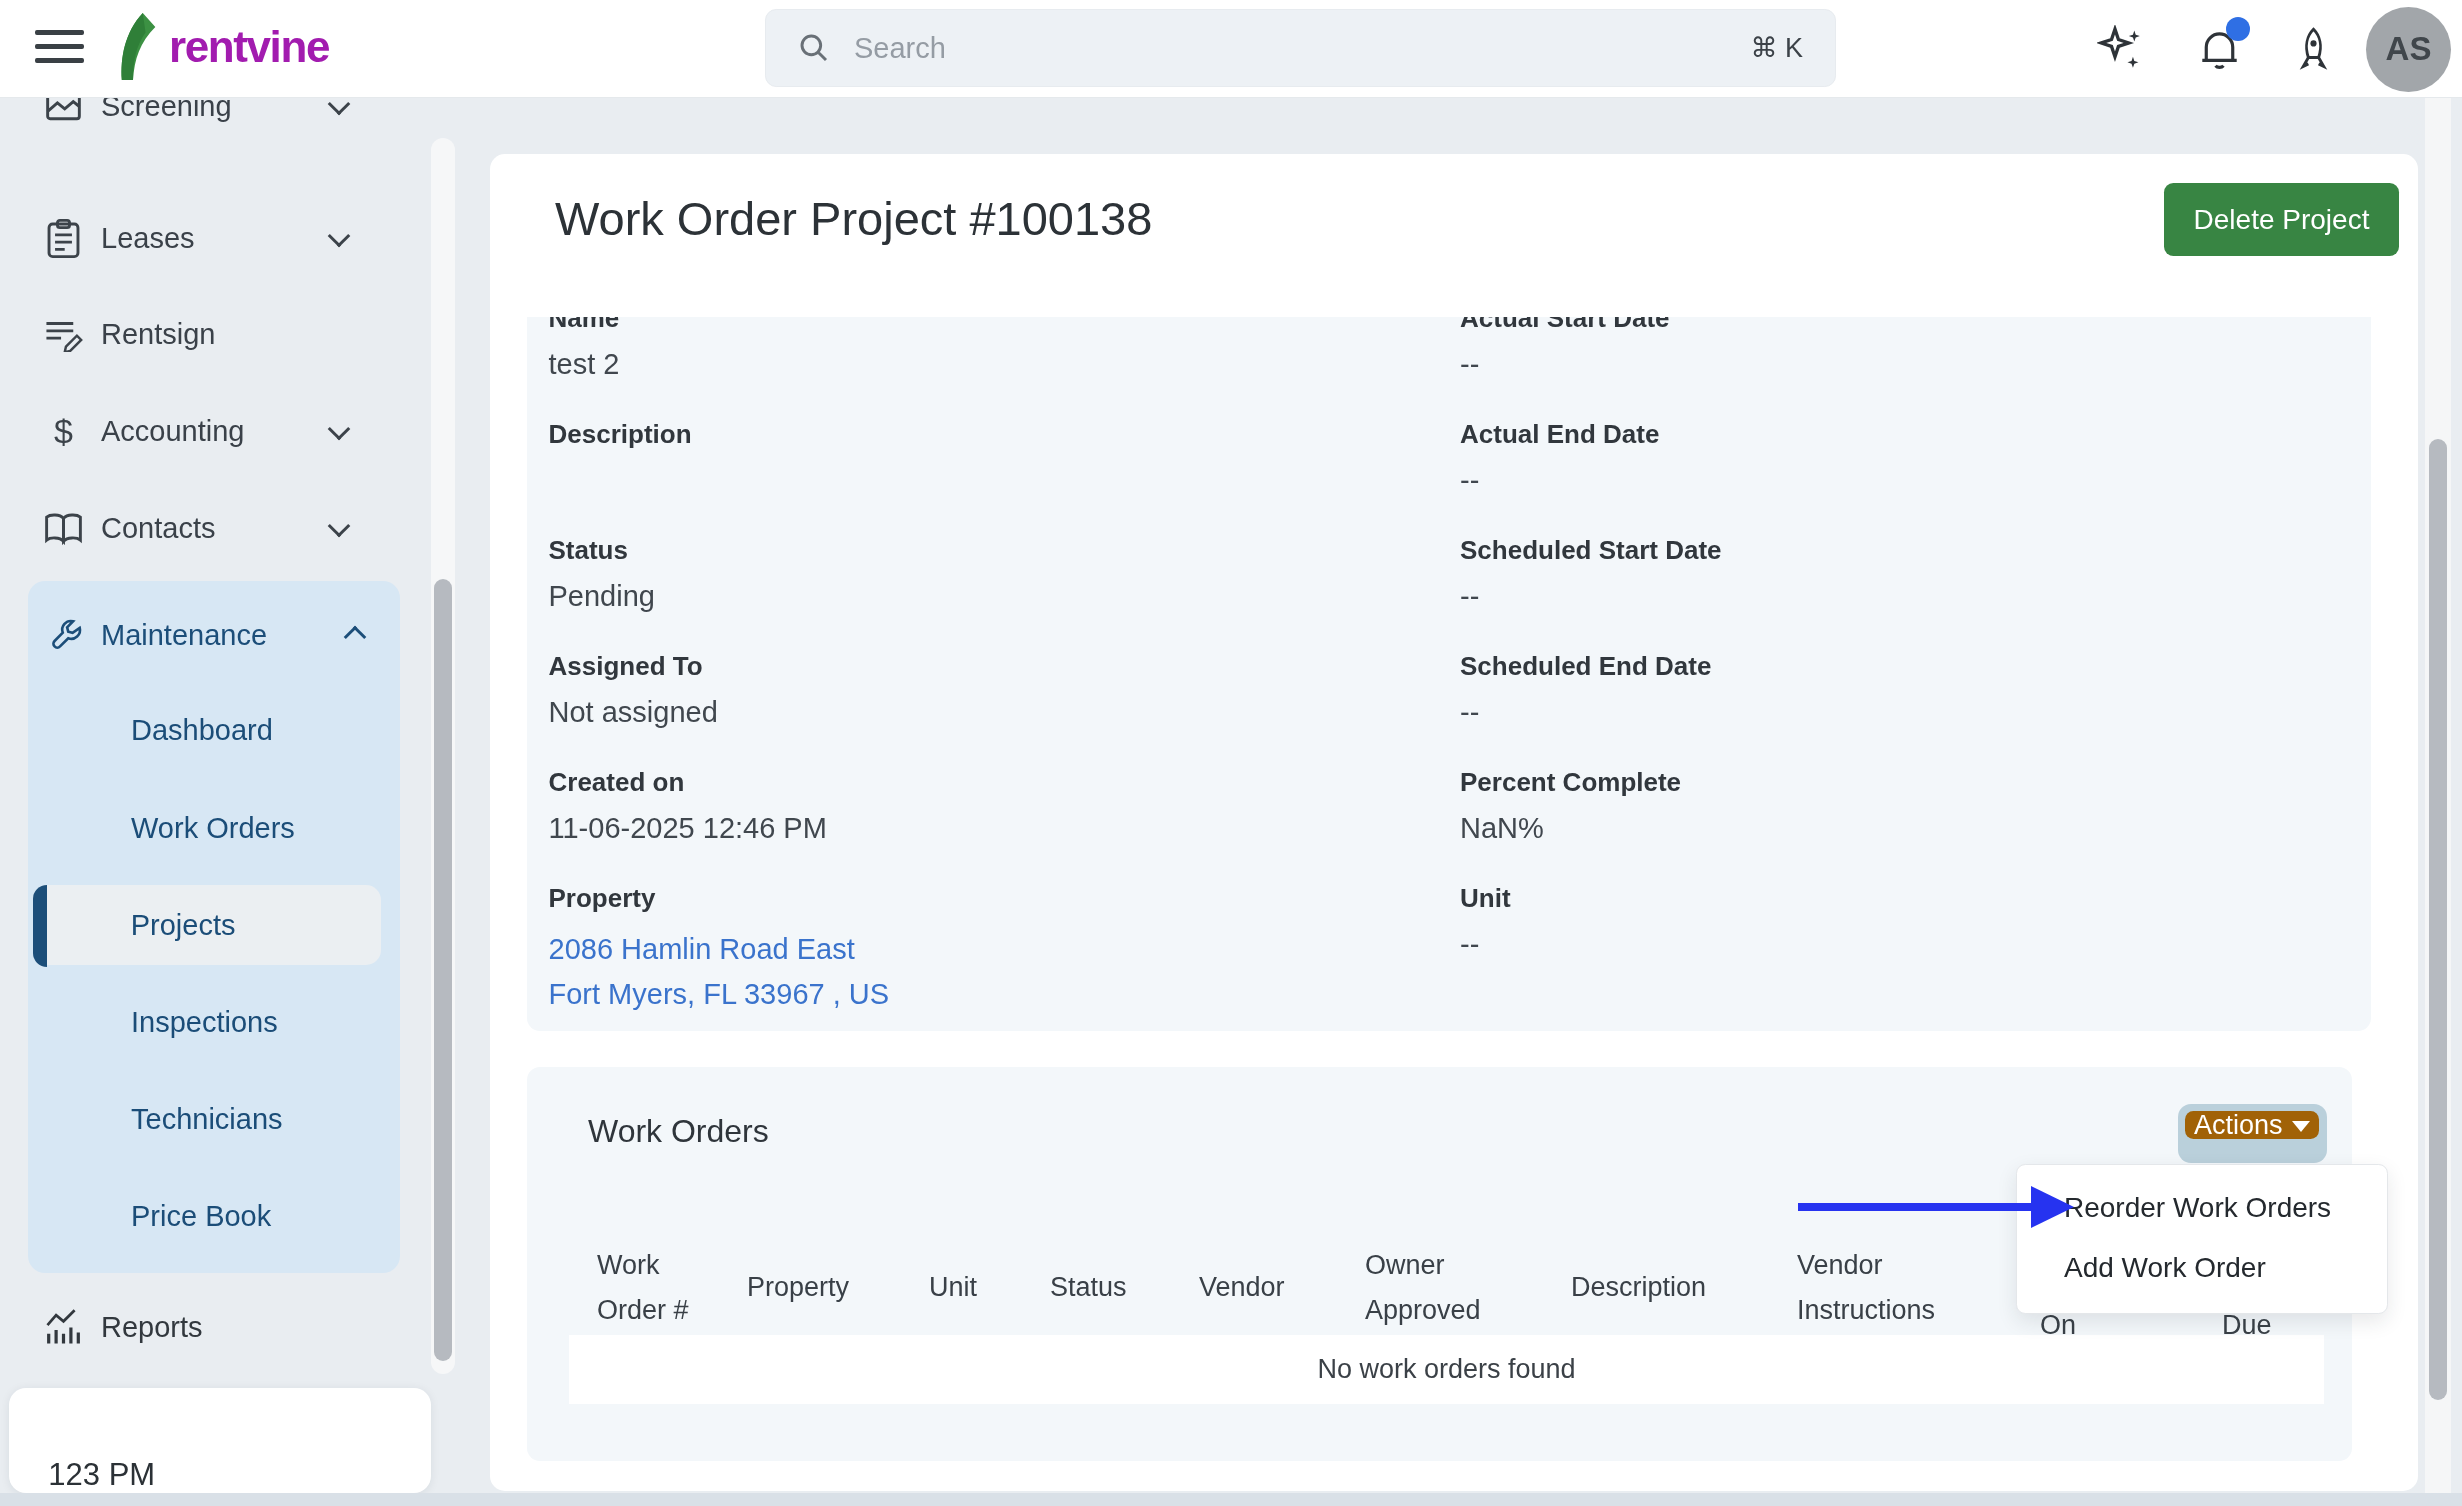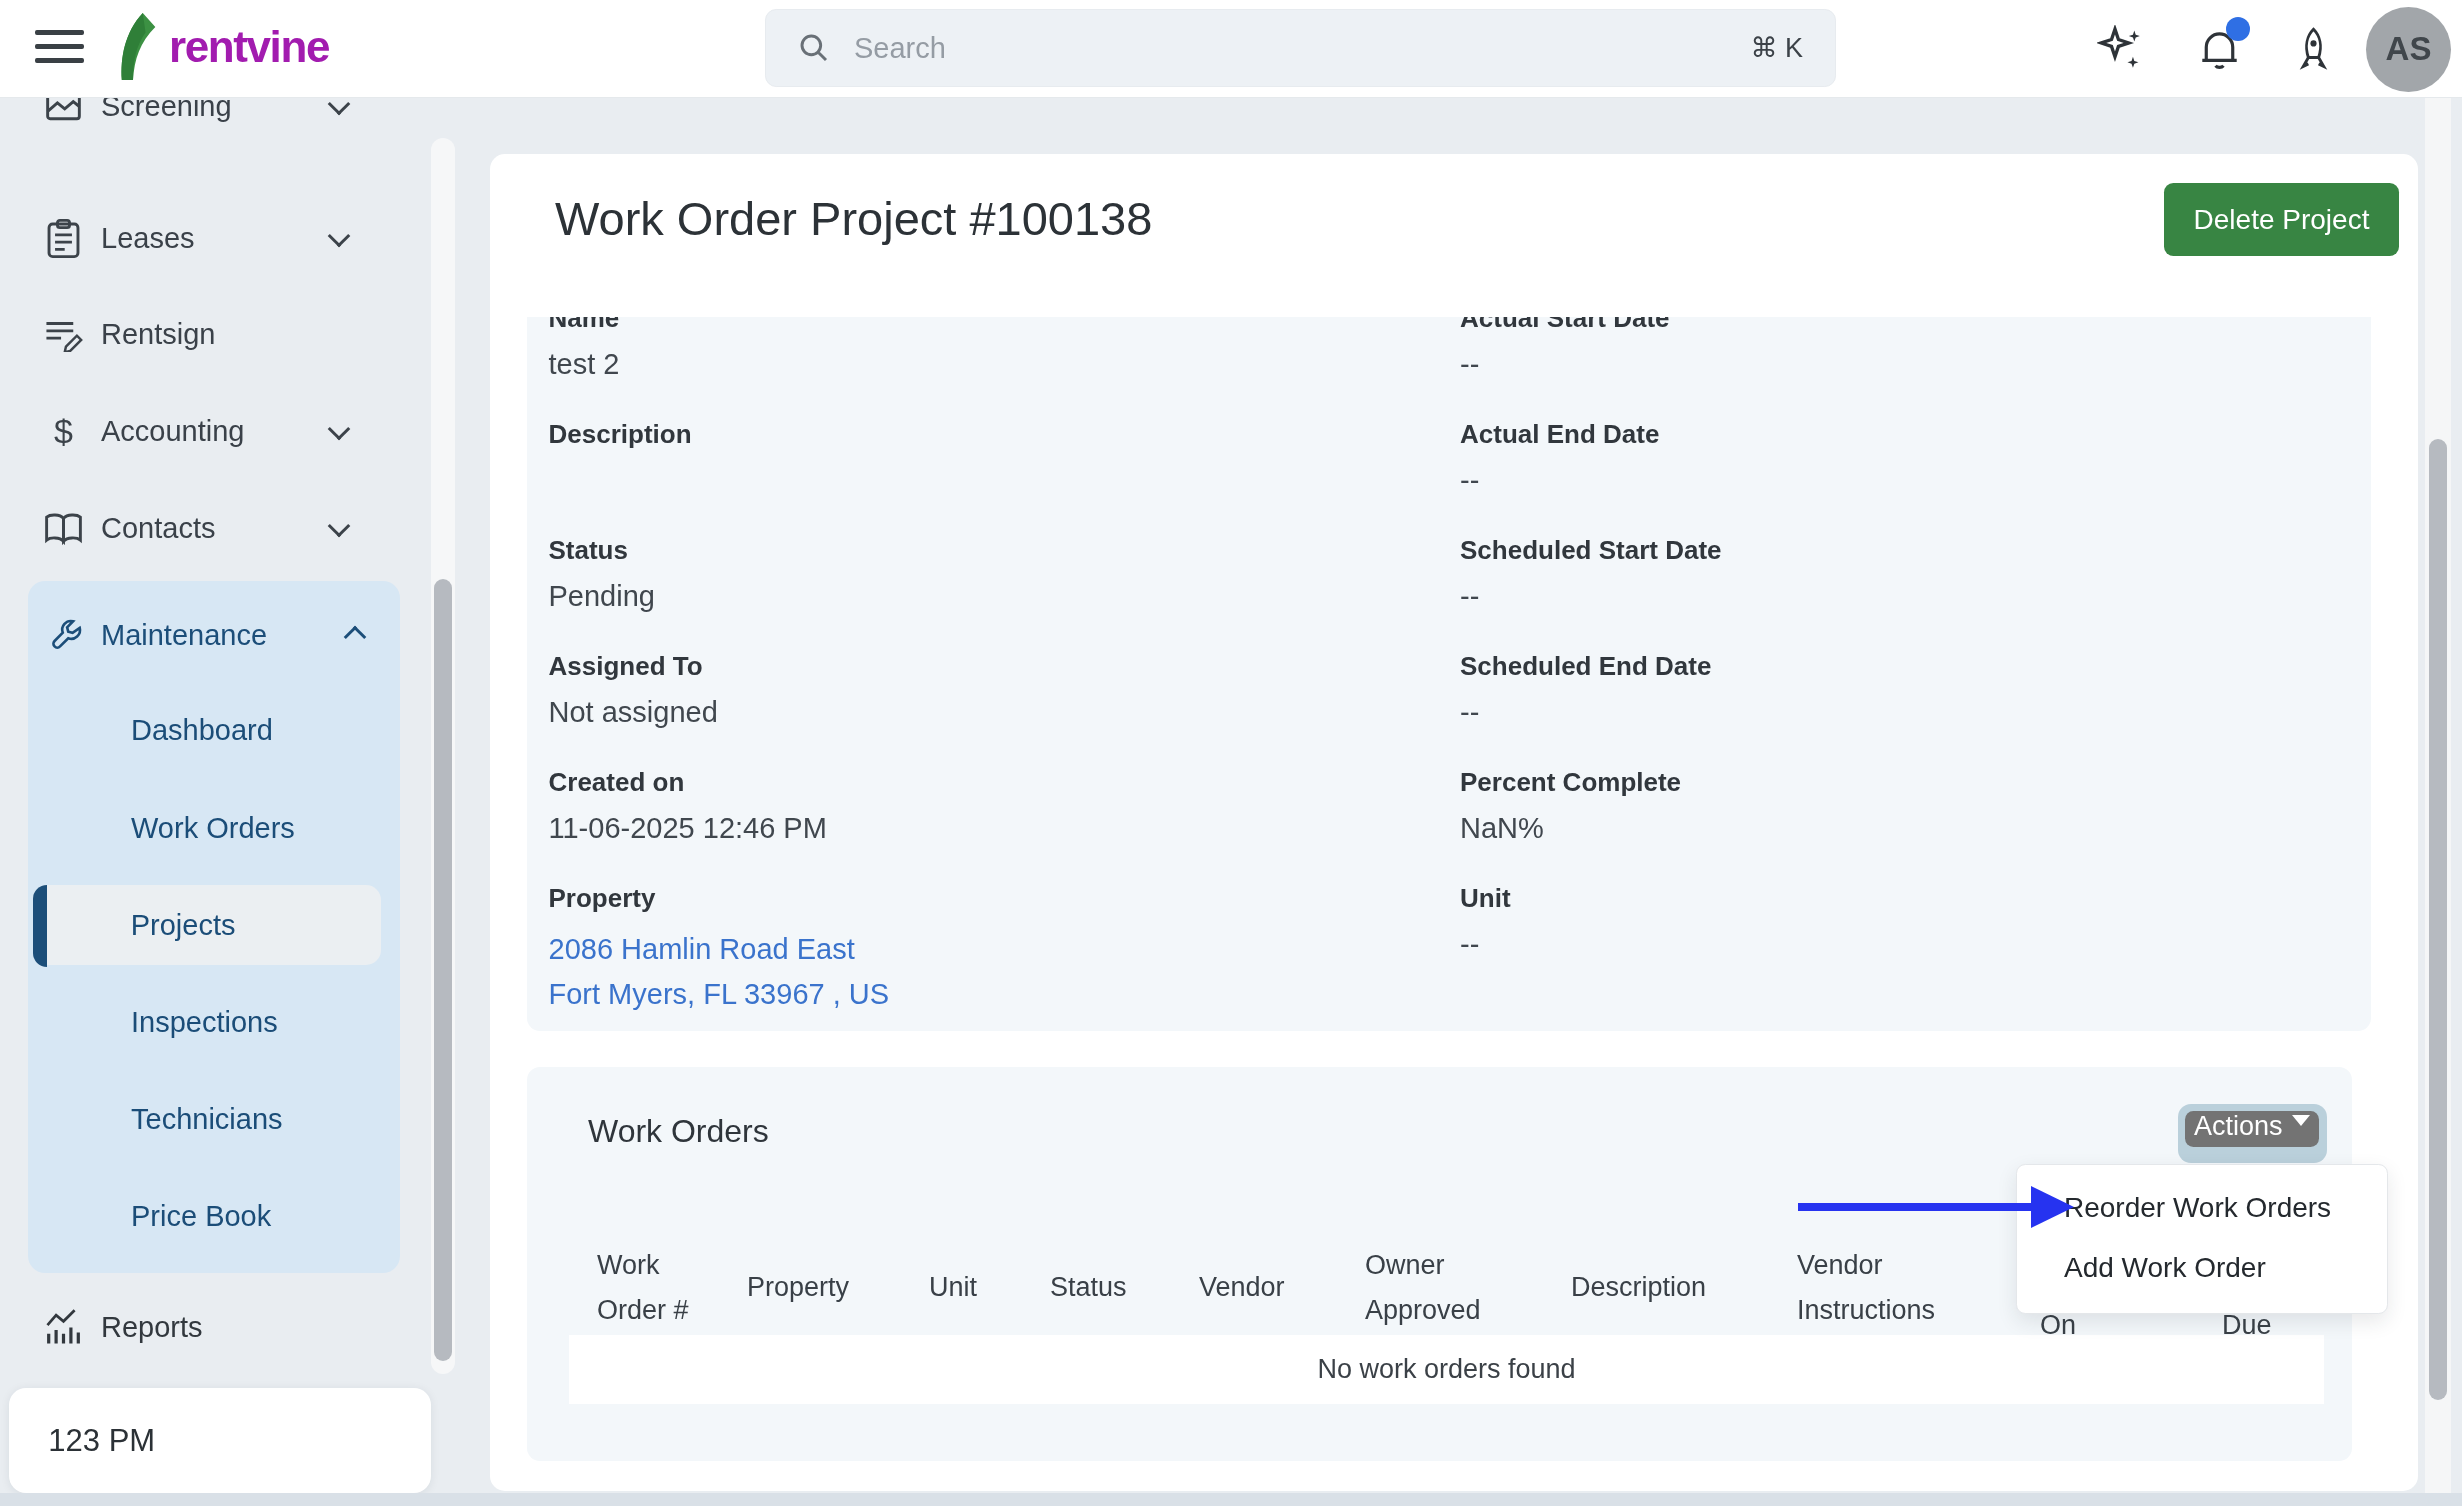--- a/index.html
+++ b/index.html
@@ -37,21 +37,21 @@
   .maint-panel { position:absolute; left:28px; top:581px; width:372px; height:692px; background:#d7e7f4; border-radius:17px; }
   .maint-head { position:absolute; left:0; top:26px; width:372px; height:56px; display:flex; align-items:center; cursor:pointer; }
   .maint-head .ic { width:41px; margin-left:17px; display:flex; justify-content:center; }
   .maint-head .lbl { font-size:29px; color:#1c4e79; margin-left:15px; flex:1; }
   .maint-child { position:absolute; left:0; width:372px; height:60px; display:flex; align-items:center; cursor:pointer; }
   .maint-child .lbl { font-size:29px; color:#1b4d78; margin-left:103px; }
   .proj-pill { position:absolute; left:4.7px; top:304px; width:348px; height:80px; background:#ebeff2; border-radius:15px; cursor:pointer; }
   .proj-bar { position:absolute; left:0; top:0; width:14px; height:82px; background:#1c4e79; border-radius:15px 0 0 15px; }
   .proj-pill .lbl { position:absolute; left:98px; top:24px; font-size:29px; color:#1b4d78; }
   .toast { position:absolute; left:9.3px; top:1388px; width:422px; height:105px; background:#ffffff; border-radius:17px;
-           box-shadow:0 1.9px 9.3px rgba(30,40,50,0.08); display:flex; align-items:center; }
+           box-shadow:0 1.9px 9.3px rgba(30,40,50,0.08); display:flex; align-items:flex-end; }
   .toast .lbl { font-size:31px; color:#2b3136; margin-left:39px; }
   .sb-track { position:absolute; left:431px; top:138px; width:24px; height:1236px; background:#f6f7f8; border-radius:12px; }
   .sb-thumb { position:absolute; left:2.8px; top:441px; width:18.7px; height:782px; background:#b6bac0; border-radius:9.3px; cursor:pointer; }
 
   
   .main-card { position:absolute; left:490px; top:154px; width:1928px; height:1337px; background:#ffffff; border-radius:15px; }
   .page-title { position:absolute; left:555px; top:191px; font-size:47px; font-weight:400; color:#2c3237; }
   .delete-btn { position:absolute; left:2164px; top:183px; width:235px; height:73px; background:#388543; border:none;
                 border-radius:9.3px; color:#ffffff; font-size:28px; font-weight:500; font-family:inherit; cursor:pointer; }
 
@@ -72,23 +72,23 @@
   .wo-title { position:absolute; left:588px; top:1113px; font-size:32px; font-weight:500; color:#2f353b; }
   .hcell { position:absolute; top:1213px; height:149px; display:flex; flex-direction:column; justify-content:center;
            font-size:27px; font-weight:500; color:#394047; line-height:45px; z-index:1; }
   .hcell.low { top:1303px; height:45px; justify-content:flex-start; }
   .empty-row { position:absolute; left:569px; top:1335px; width:1755px; height:69px; background:#ffffff;
                display:flex; align-items:center; justify-content:center; }
   .empty-row .lbl { font-size:27px; color:#3b4147; }
 
   
   .actions-ring { position:absolute; left:2178px; top:1104px; width:149px; height:59px; background:#bad0db; border-radius:13px; }
-  .actions-btn { position:absolute; left:2185px; top:1111px; width:134px; height:36px; background:#737373; border:none;
+  .actions-btn { position:absolute; left:2185px; top:1111px; width:134px; height:28px; background:#a16207; border:none;
                  border-radius:8.4px; color:#ffffff; font-size:27px; font-family:inherit; cursor:pointer;
-                 display:flex; align-items:flex-start; justify-content:center; gap:9.3px; z-index:2; }
+                 display:flex; align-items:center; justify-content:center; gap:9.3px; z-index:2; }
   .caret-down { width:0; height:0; border-left:9.3px solid transparent; border-right:9.3px solid transparent;
                 border-top:11.2px solid #ffffff; display:inline-block; margin-top:3.7px; }
   .dropdown { position:absolute; left:2016px; top:1164px; width:372px; height:150px; background:#ffffff;
               border:0.9px solid #e4e7ea; border-radius:9.3px; box-shadow:0 7.5px 20.5px rgba(30,40,50,0.10);
               z-index:10; padding-top:13px; }
   .dd-item { height:60px; display:flex; align-items:center; padding-left:47px; font-size:28px; color:#24292e; cursor:pointer; }
 
   
   .arrow-line { position:absolute; left:1798px; top:1203px; width:233px; height:8.4px; background:#2633f0; z-index:20; }
   .arrow-head { position:absolute; left:2031px; top:1186px; width:0; height:0; border-top:21.5px solid transparent;

